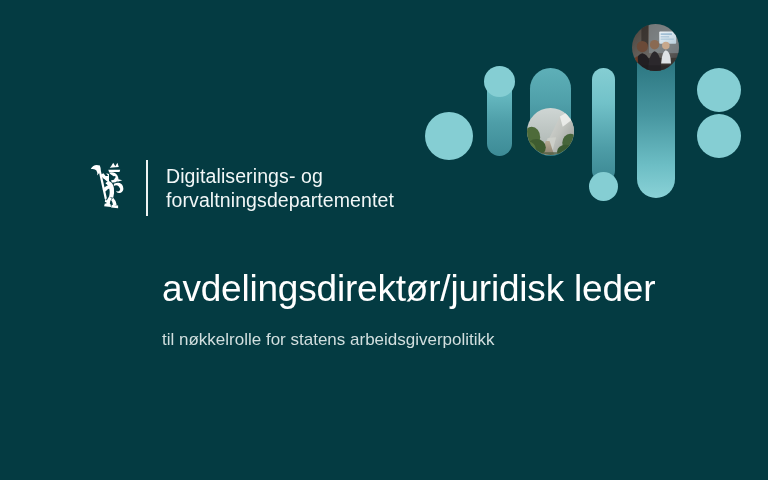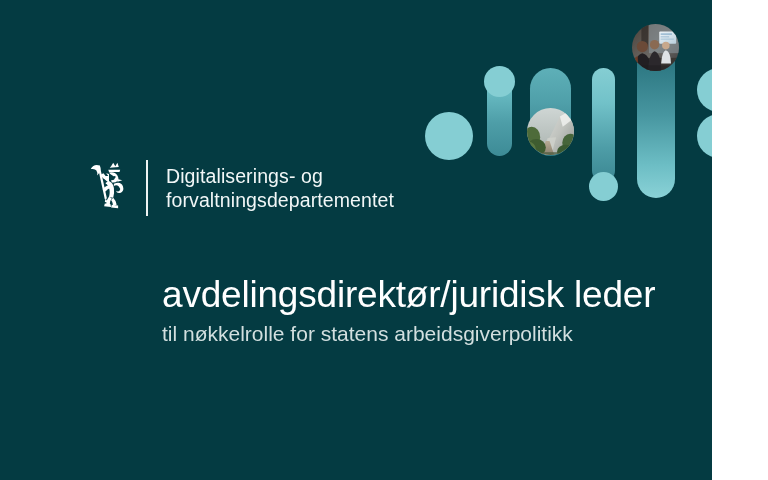--- a/index.html
+++ b/index.html
@@ -7,21 +7,21 @@
     padding: 0;
   }
   body {
     width: 768px;
     height: 480px;
     overflow: hidden;
     font-family: "Liberation Sans", sans-serif;
   }
   #poster {
     position: relative;
-    width: 712px;
+    width: 768px;
     height: 480px;
     background: #043b42;
     overflow: hidden;
   }
 
   
   #decor {
     position: absolute;
     left: 0;
     top: 0;
@@ -154,28 +154,28 @@
     font-size: 15.5px;
     letter-spacing: 0.7px;
     line-height: 20px;
   }
   #headline {
     color: #ffffff;
     font-size: 37px;
     line-height: 47px;
     font-weight: 400;
     letter-spacing: -0.2px;
-    margin-top: 16px;
+    margin-top: 10px;
     white-space: nowrap;
   }
   #subline {
     color: #d2dfdf;
-    font-size: 21px;
+    font-size: 17px;
     line-height: 24px;
-    margin-top: 4px;
+    margin-top: 16px;
   }
 </style>
 </head>
 <body>
 
 <div id="poster">
 
   <div id="decor">
 
     <div class="shape" id="shape-circle-1"></div>

